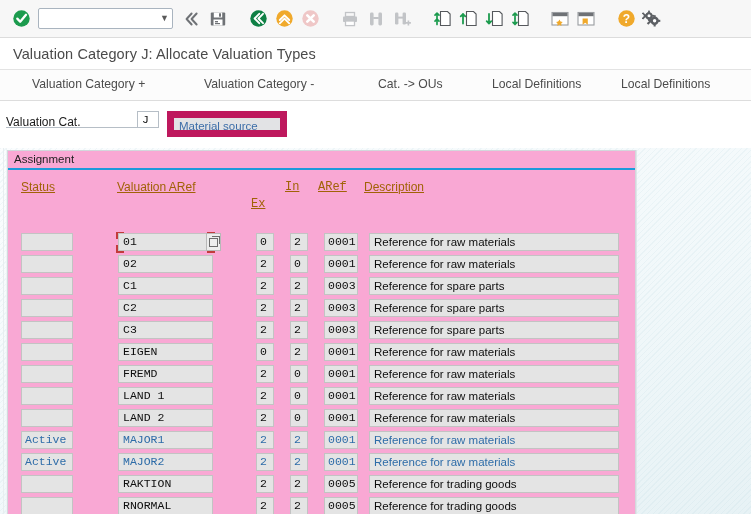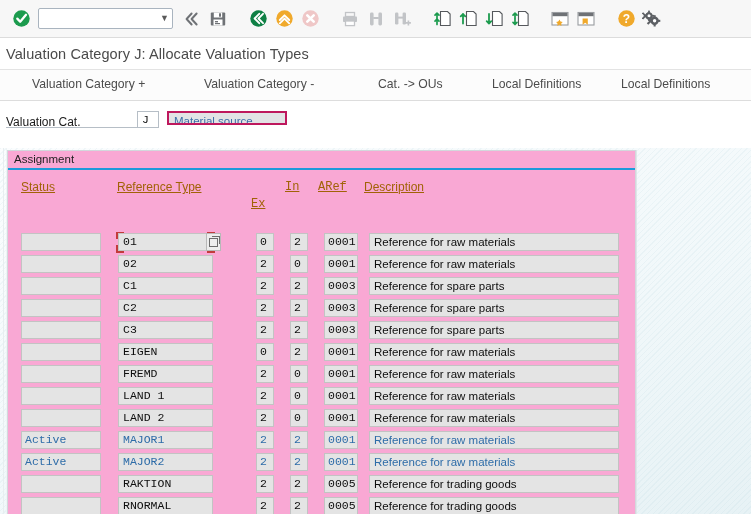--- a/index.html
+++ b/index.html
@@ -73,21 +73,21 @@
   
   .titlebar {
     position: absolute;
     left: 0; top: 38px;
     width: 751px; height: 32px;
     background: #ffffff;
     border-bottom: 1px solid #e3e3e3;
     display: flex;
     align-items: center;
     box-sizing: border-box;
-    padding-left: 6px;
+    padding-left: 13px;
   }
   .titlebar .t {
     font-size: 14.5px;
     color: #4a4a4a;
     letter-spacing: .1px;
   }
 
   
   .menubar {
     position: absolute;
@@ -135,23 +135,23 @@
   }
   .hf-keyline {
     position: absolute;
     left: 6px; top: 127px;
     width: 153px; height: 1px;
     background: #b6bec6;
   }
   .hf-desc {
     position: absolute;
     left: 167px; top: 111px;
-    width: 120px; height: 14px;
+    width: 120px; height: 26px;
     background: #e2e3e5;
-    border: 2px solid #be185d;
+    border: 7px solid #be185d;
     box-sizing: border-box;
     font-size: 11.5px;
     color: #3d6ea8;
     line-height: 16px;
     padding-left: 5px;
     white-space: nowrap;
     overflow: hidden;
   }
 
   
@@ -242,21 +242,21 @@
     background: #e4e4e4;
     border: 1px solid #c3c3c3;
     box-sizing: border-box;
     font-family: "Liberation Mono", monospace;
     font-size: 11.5px;
     color: #0d0d0d;
     line-height: 16px;
     white-space: nowrap;
     overflow: hidden;
   }
-  .c-status { left: 14px;  width: 80px;  text-align: left; padding-left: 3px; }
+  .c-status { left: 14px;  width: 52px;  text-align: left; padding-left: 3px; }
   .c-vtype  { left: 111px; width: 95px;  padding-left: 4px; }
   .c-ex     { left: 249px; width: 18px;  padding-left: 3px; }
   .c-in     { left: 283px; width: 18px;  padding-left: 3px; }
   .c-aref   { left: 317px; width: 34px;  padding-left: 3px; }
   .c-desc   { left: 362px; width: 250px; padding-left: 4px;
               font-family: "Liberation Sans", sans-serif; font-size: 11.5px; }
 
   .row.active .cell { color: #2e6ca8; }
   .row.active .c-status { color: #2e6ca8; }
 
@@ -509,21 +509,21 @@
   <div class="leftrule2"></div>
 
   <div class="grpframe">
     <span class="grptab">Assignment</span>
     <div class="grpunderline"></div>
   </div>
   <div class="gridright"></div>
 
   <div>
     <span class="colhead" style="left:21px;  top:180px;">Status</span>
-    <span class="colhead" style="left:117px; top:180px;">Reference Type</span>
+    <span class="colhead" style="left:117px; top:180px;">Valuation ARef</span>
     <span class="colhead mono" style="left:251px; top:180px;margin-top:17px;">Ex</span>
     <span class="colhead mono" style="left:285px; top:180px;">In</span>
     <span class="colhead mono" style="left:318px; top:180px;">ARef</span>
     <span class="colhead" style="left:364px; top:180px;">Description</span>
   </div>
 
   <div class="grid" id="grid-rows">
       <div class="row">
         <div class="cell c-status"></div>
         <div class="cell c-vtype">01</div>

